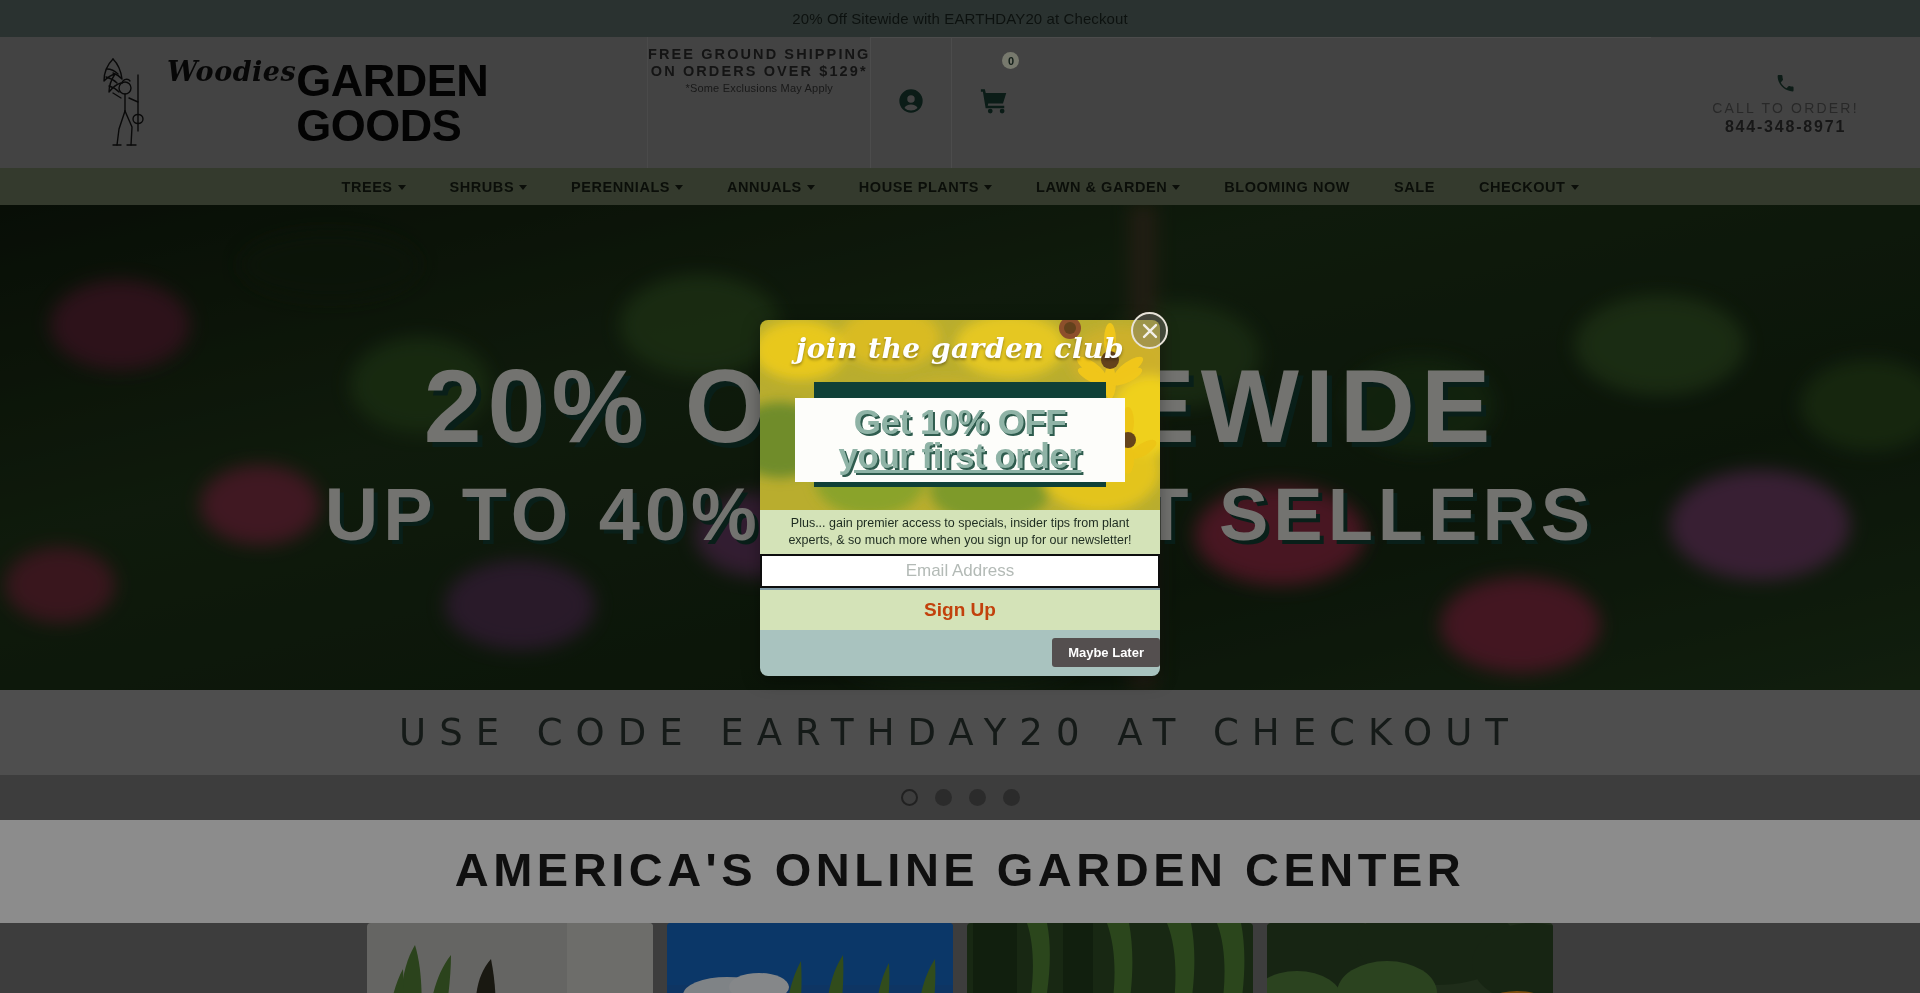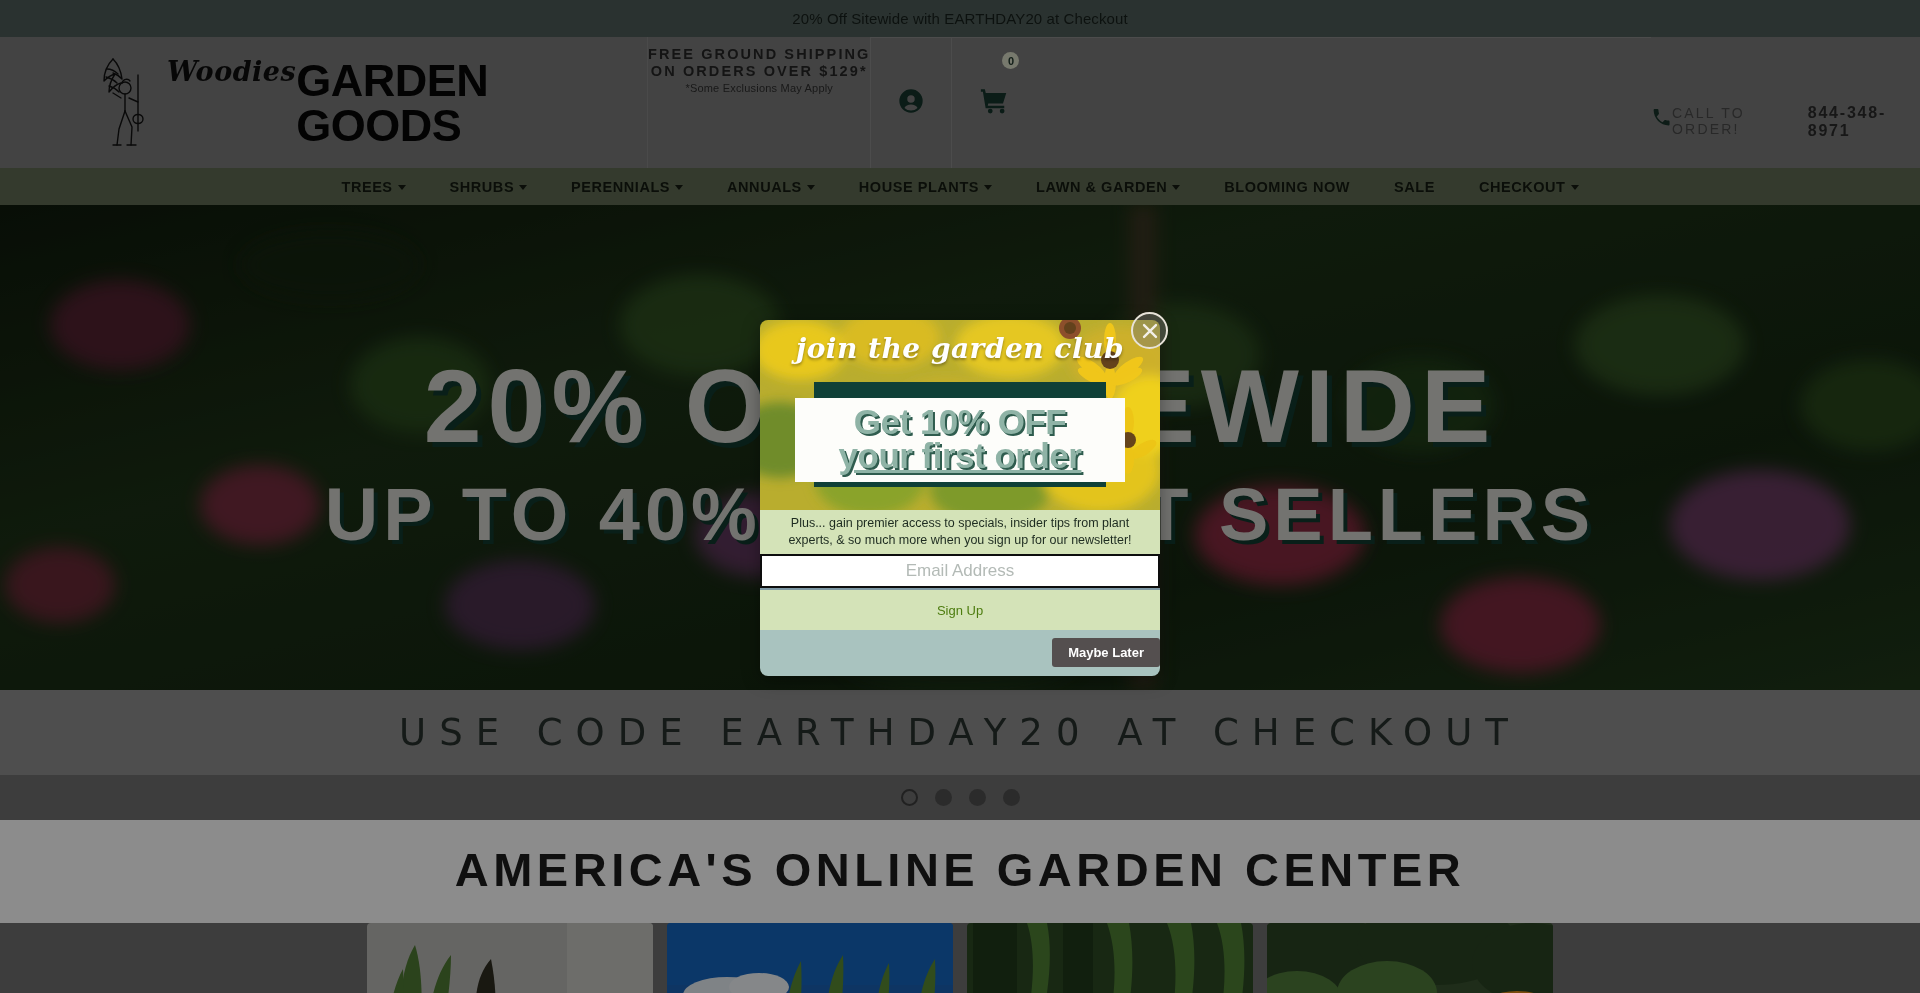--- a/index.html
+++ b/index.html
@@ -62,21 +62,21 @@
   }
   .cart-cell { width:85px; }
   .cart-badge {
     position:absolute; top:14px; right:17px;
     background:#d9dcc7; color:#21382d; border-radius:50%;
     width:17px; height:17px; font-size:11px; font-weight:700;
     display:flex; align-items:center; justify-content:center;
   }
 
   .hdr-phone {
-    width:269px; display:flex; flex-direction:row; align-items:center; justify-content:flex-start;
+    width:269px; display:flex; flex-direction:column; align-items:center; justify-content:flex-start;
     padding-top:36px;
   }
   .phone-icon { color:#18342a; margin-bottom:2px; }
   .phone-cta { font-size:14px; letter-spacing:2.2px; color:#4a4a4a; }
   .phone-num { font-size:16px; font-weight:700; letter-spacing:1.8px; color:#2b2b2b; margin-top:2px; }
 
   
   .nav {
     height:37px; background:#5f6b52; display:flex; align-items:center; justify-content:center; gap:0;
   }
@@ -164,21 +164,21 @@
   }
   .modal-email-wrap { background:#d4e3b8; padding:0; }
   .modal-email {
     width:100%; height:34px; border:2px solid #0d0d0d; background:#ffffff;
     text-align:center; font-size:17px; color:#aab2ae; outline:none;
     font-family:"Liberation Sans", sans-serif;
   }
   .modal-email::placeholder { color:#b3bab6; opacity:1; }
   .signup-btn {
     width:100%; height:42px; background:#d4e3b8; border:0; border-top:2px solid #7d98a4;
-    color:#4d7c0f; font-size:13px; font-weight:400; cursor:pointer;
+    color:#c2410c; font-size:19px; font-weight:700; cursor:pointer;
     font-family:"Liberation Sans", sans-serif;
   }
   .modal-foot { background:#a9c3bf; height:47px; display:flex; align-items:center; justify-content:flex-end; }
   .maybe-btn {
     background:#544f4f; color:#fff; border:0; border-radius:3px;
     padding:7px 16px; font-size:13px; font-weight:700; cursor:pointer;
     font-family:"Liberation Sans", sans-serif;
   }
   .modal-close {
     position:absolute; top:-8px; right:-8px; width:37px; height:37px; border-radius:50%;

